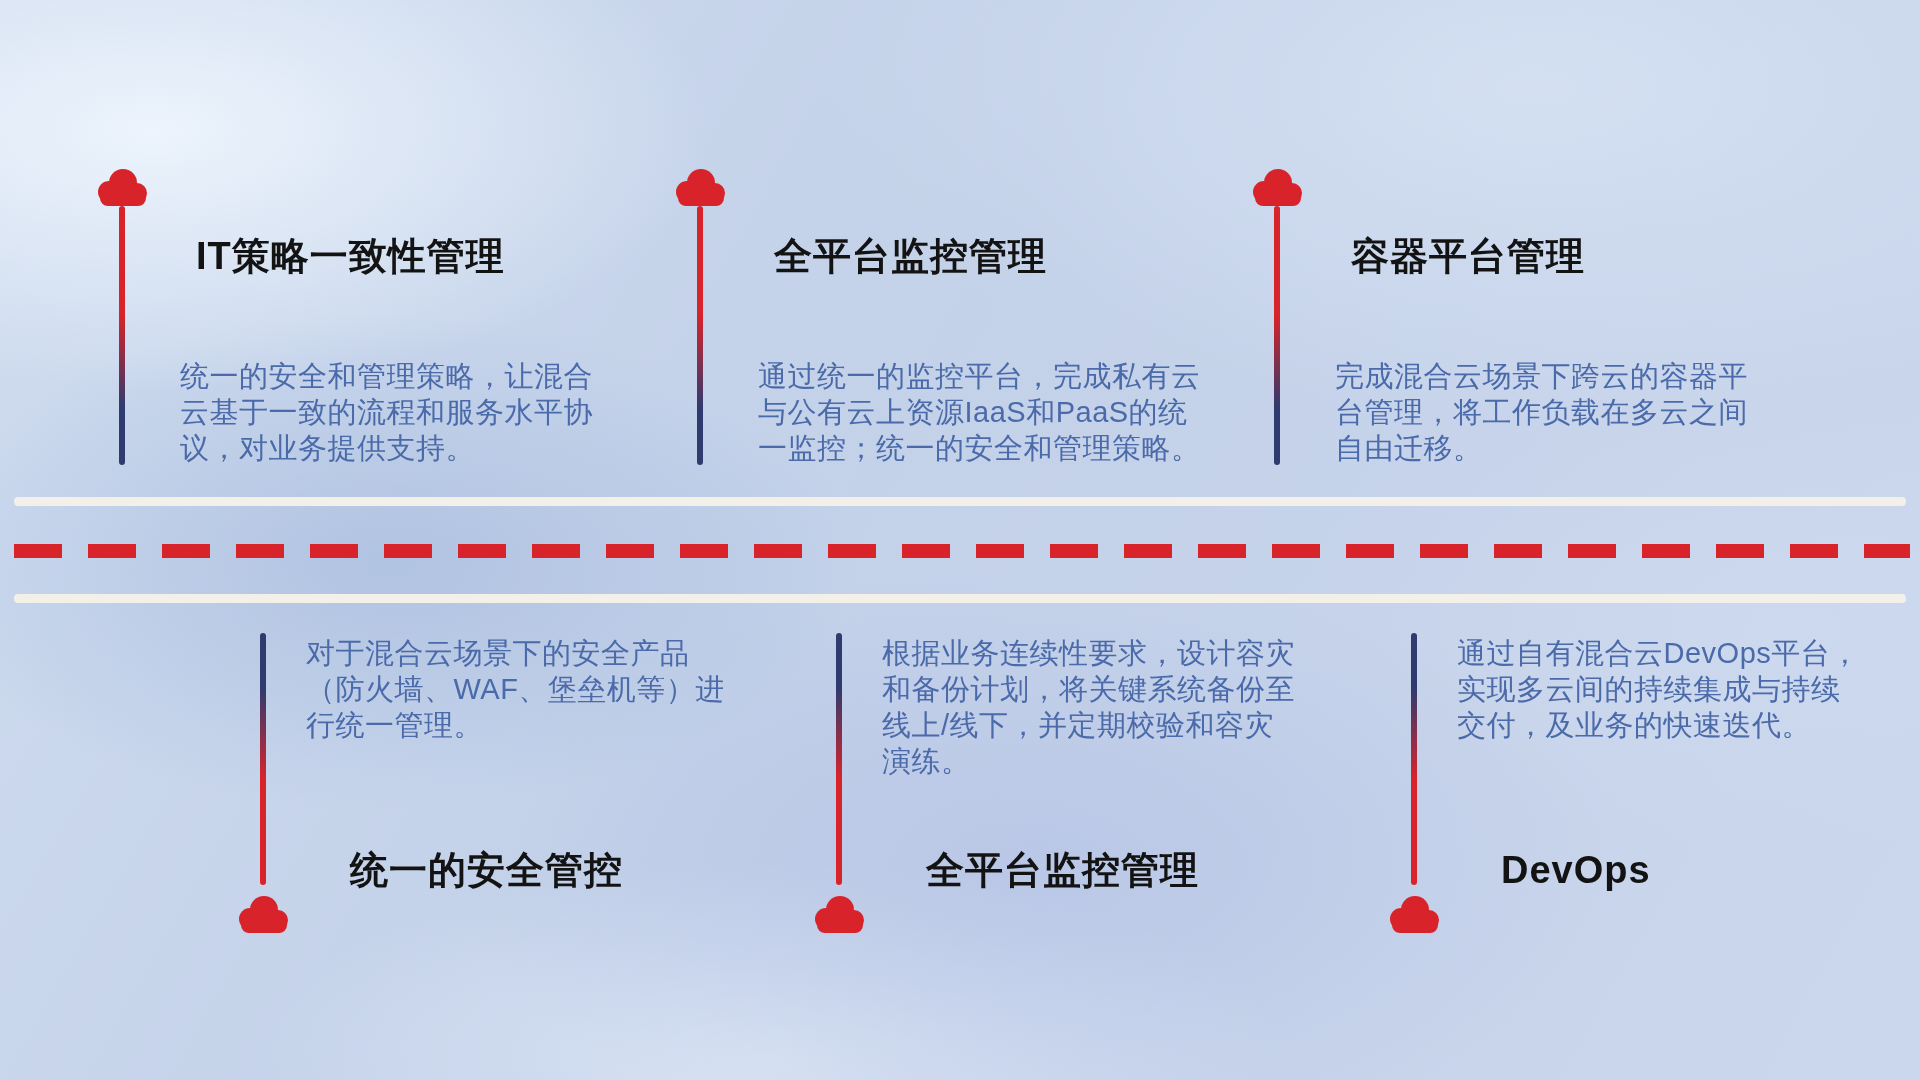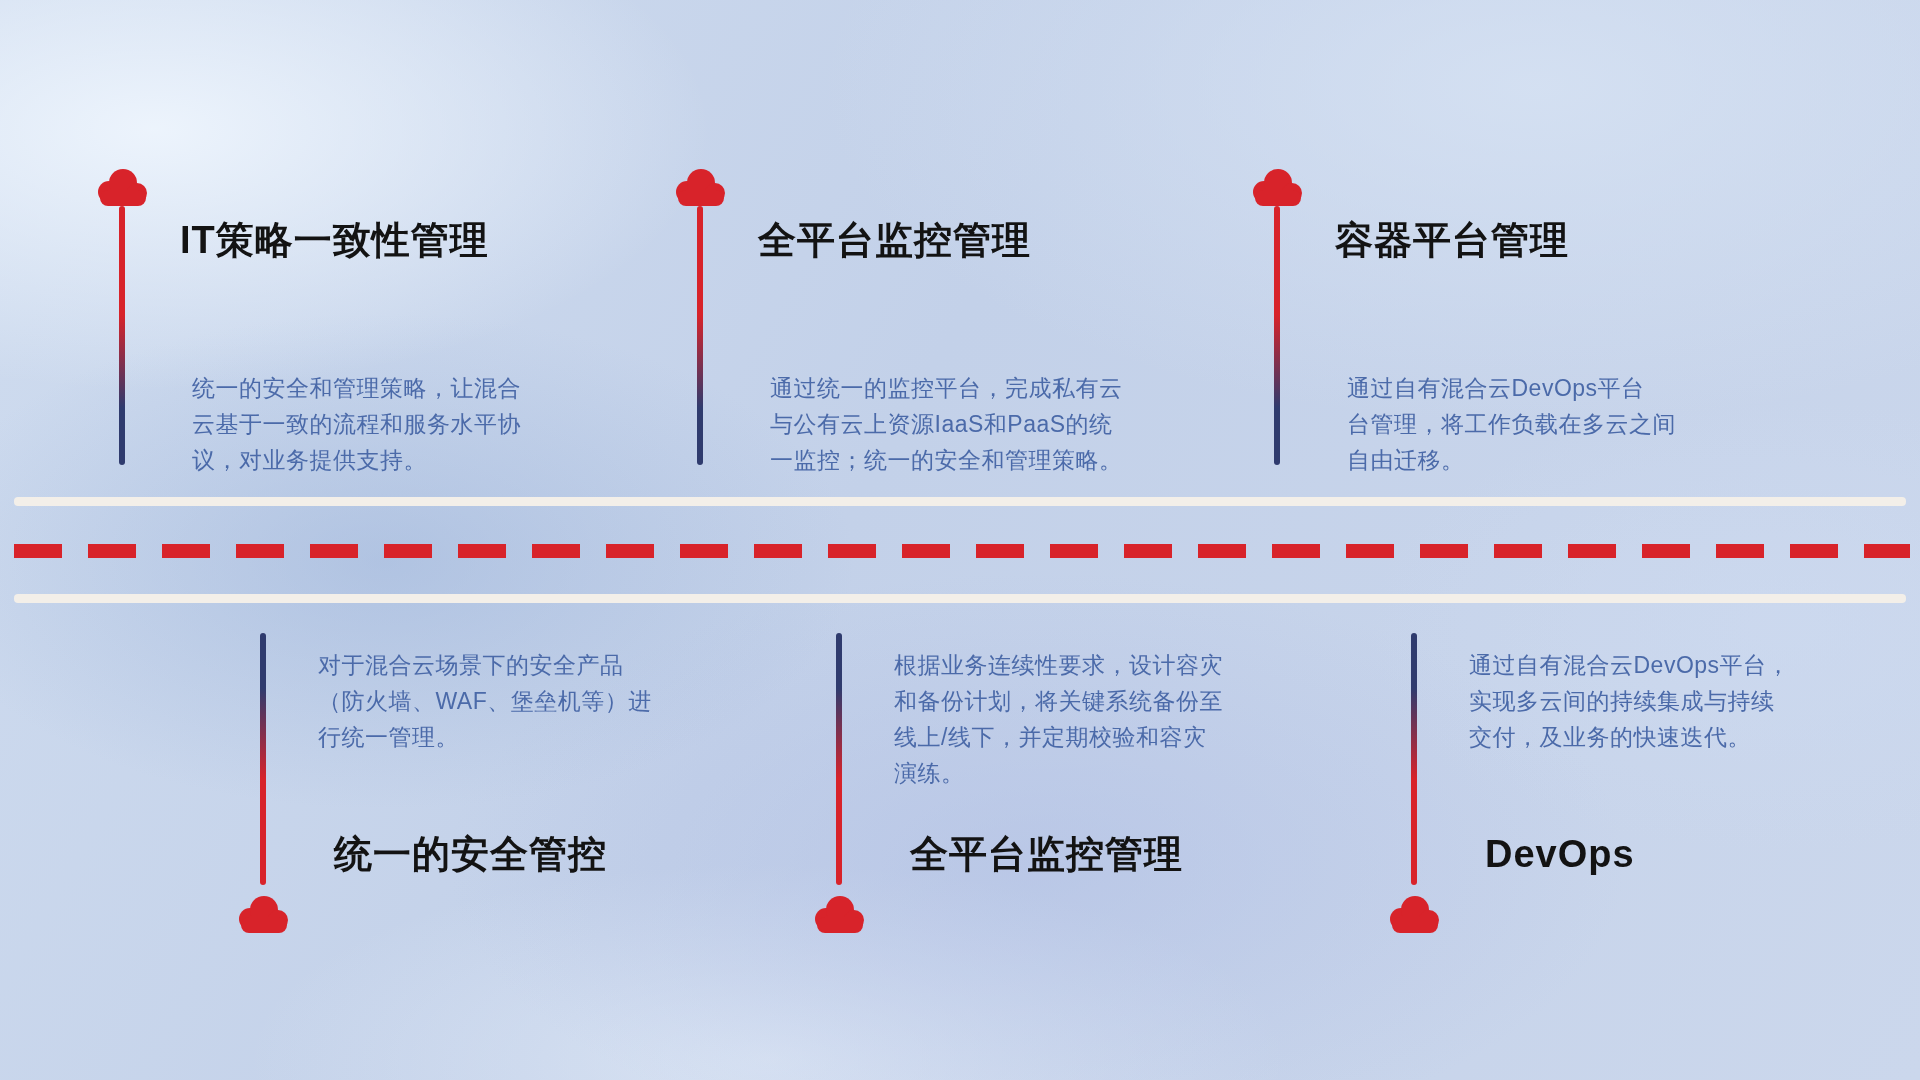--- a/index.html
+++ b/index.html
@@ -90,36 +90,36 @@
   .item-bottom .stem {
     top: 633px;
     height: 252px;
     background: linear-gradient(180deg,
       var(--stem-navy) 0%, var(--stem-navy) 22%,
       var(--cloud-red) 58%, var(--cloud-red) 100%);
   }
 
   .item .title {
     position: absolute;
-    margin: 0;
+    margin: 16px;
     font-size: 38px;
     font-weight: 700;
     color: var(--title-text);
     white-space: nowrap;
     letter-spacing: 1px;
     line-height: 1.1;
   }
   .item-top .title { left: 58px; top: 220px; }
   .item-bottom .title { left: 71px; top: 834px; }
 
   .item .desc {
     position: absolute;
-    margin: 12px;
+    margin: 0;
     width: 500px;
-    font-size: 23px;
+    font-size: 29px;
     line-height: 36px;
     color: var(--desc-text);
     white-space: pre-line;
     letter-spacing: 0.5px;
   }
   .item-top .desc { left: 58px; top: 358px; }
   .item-bottom .desc { left: 43px; top: 635px; }
 </style>
 </head>
 <body>
@@ -173,21 +173,21 @@
         <g fill="currentColor">
           <circle cx="15" cy="24" r="11"></circle>
           <circle cx="29" cy="15" r="14"></circle>
           <circle cx="43" cy="25" r="10"></circle>
           <rect x="6" y="22" width="46" height="16" rx="8"></rect>
         </g>
       </svg>
     </span>
     <span class="stem"></span>
     <h2 class="title">容器平台管理</h2>
-    <p class="desc">通过自有混合云DevOps平台
+    <p class="desc">完成混合云场景下跨云的容器平
 台管理，将工作负载在多云之间
 自由迁移。</p>
   </section>
 
   <section class="item item-bottom" style="left:263px">
     <span class="cloud">
       <svg width="57" height="38" viewBox="0 0 57 38" aria-hidden="true">
         <g fill="currentColor">
           <circle cx="15" cy="24" r="11"></circle>
           <circle cx="29" cy="15" r="14"></circle>

